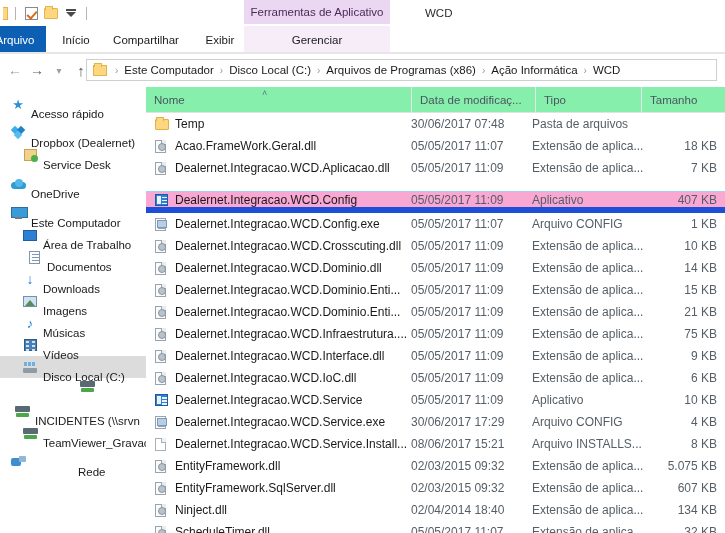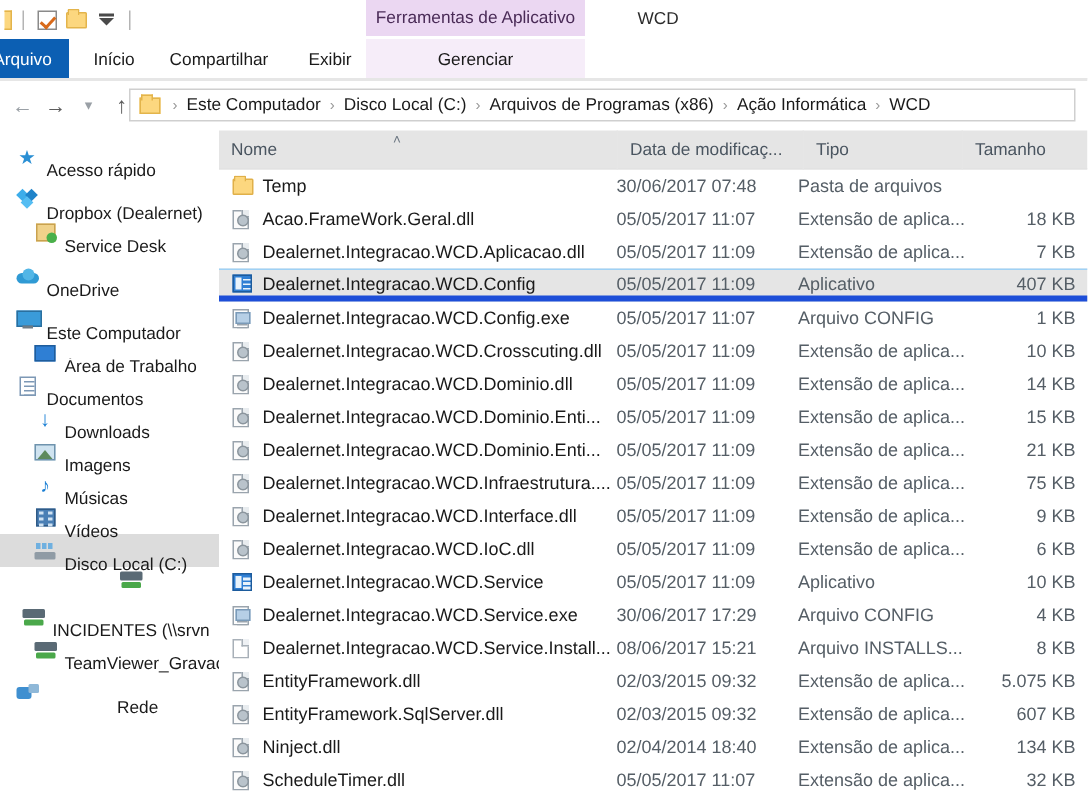--- a/index.html
+++ b/index.html
@@ -144,37 +144,37 @@
   .ic-net::after { content: ""; position: absolute; left: 1px; bottom: 0; width: 13px; height: 4px; background: #4aa84a; border-radius: 1px; }
   .ic-netw { width: 15px; height: 12px; position: relative; }
   .ic-netw::before { content: ""; position: absolute; left: 0; top: 2px; width: 10px; height: 8px; background: #3f8fd0; border-radius: 2px; }
   .ic-netw::after { content: ""; position: absolute; right: 0; top: 0; width: 7px; height: 6px; background: #8fb8d8; border-radius: 1px; }
 
   
   .filepane {
     position: absolute; top: 87px; left: 146px; width: 579px; height: 446px; background: #fff;
   }
   .colheaders {
-    position: relative; height: 26px; border-bottom: 1px solid #e2e2e2; background: #e5e5e5;
+    position: relative; height: 26px; border-bottom: 1px solid #e2e2e2; background: #86efac;
   }
   .colhdr {
     position: absolute; top: 0; height: 26px; display: flex; align-items: center;
     font-size: 11.5px; color: #4a5560; padding-left: 8px; border-left: 1px solid #e6e6e6;
     white-space: nowrap; overflow: hidden; cursor: default;
   }
   .colhdr.first { border-left: none; }
   .sort-arrow {
     position: absolute; top: 2px; font-size: 9px; color: #6a7580; line-height: 1;
   }
   .rows { position: relative; }
   .row {
     height: 22px; display: flex; align-items: center; font-size: 12px; color: #1a1a1a;
     cursor: default; position: relative;
   }
-  .row.sel { background: #e5e5e5; border-top: 1px solid #9fd1f5; border-bottom: 4px solid #1d4ed8; height: 22px; }
+  .row.sel { background: #f9a8d4; border-top: 1px solid #9fd1f5; border-bottom: 6px solid #1d4ed8; height: 22px; margin-top: 12px; }
   .c-name { width: 263px; display: flex; align-items: center; padding-left: 9px; overflow: hidden; white-space: nowrap; }
   .c-date { width: 123px; color: #555e66; white-space: nowrap; padding-left: 2px; }
   .c-type { width: 119px; color: #555e66; white-space: nowrap; overflow: hidden; }
   .c-size { width: 66px; color: #555e66; text-align: right; white-space: nowrap; }
   .f-icon { width: 20px; flex: none; display: flex; align-items: center; justify-content: flex-start; }
 
   
   .fi-folder {
     width: 14px; height: 11px; background: #fcd77f; border: 1px solid #e0b049; position: relative; border-radius: 1px;
   }
@@ -336,21 +336,21 @@
           <span class="ic-monitor"></span>
         </span>
         <span class="lbl">Este Computador</span>
       </div>
       <div class="nav-item" style="padding-left: 20px;">
         <span class="nav-icon">
           <span class="ic-desk"></span>
         </span>
         <span class="lbl">Área de Trabalho</span>
       </div>
-      <div class="nav-item" style="padding-left: 8px;">
+      <div class="nav-item" style="padding-left: 24px;">
         <span class="nav-icon">
           <span class="ic-doc"></span>
         </span>
         <span class="lbl">Documentos</span>
       </div>
       <div class="nav-item" style="padding-left: 20px;">
         <span class="nav-icon">
           <span class="ic-dl">↓</span>
         </span>
         <span class="lbl">Downloads</span>

